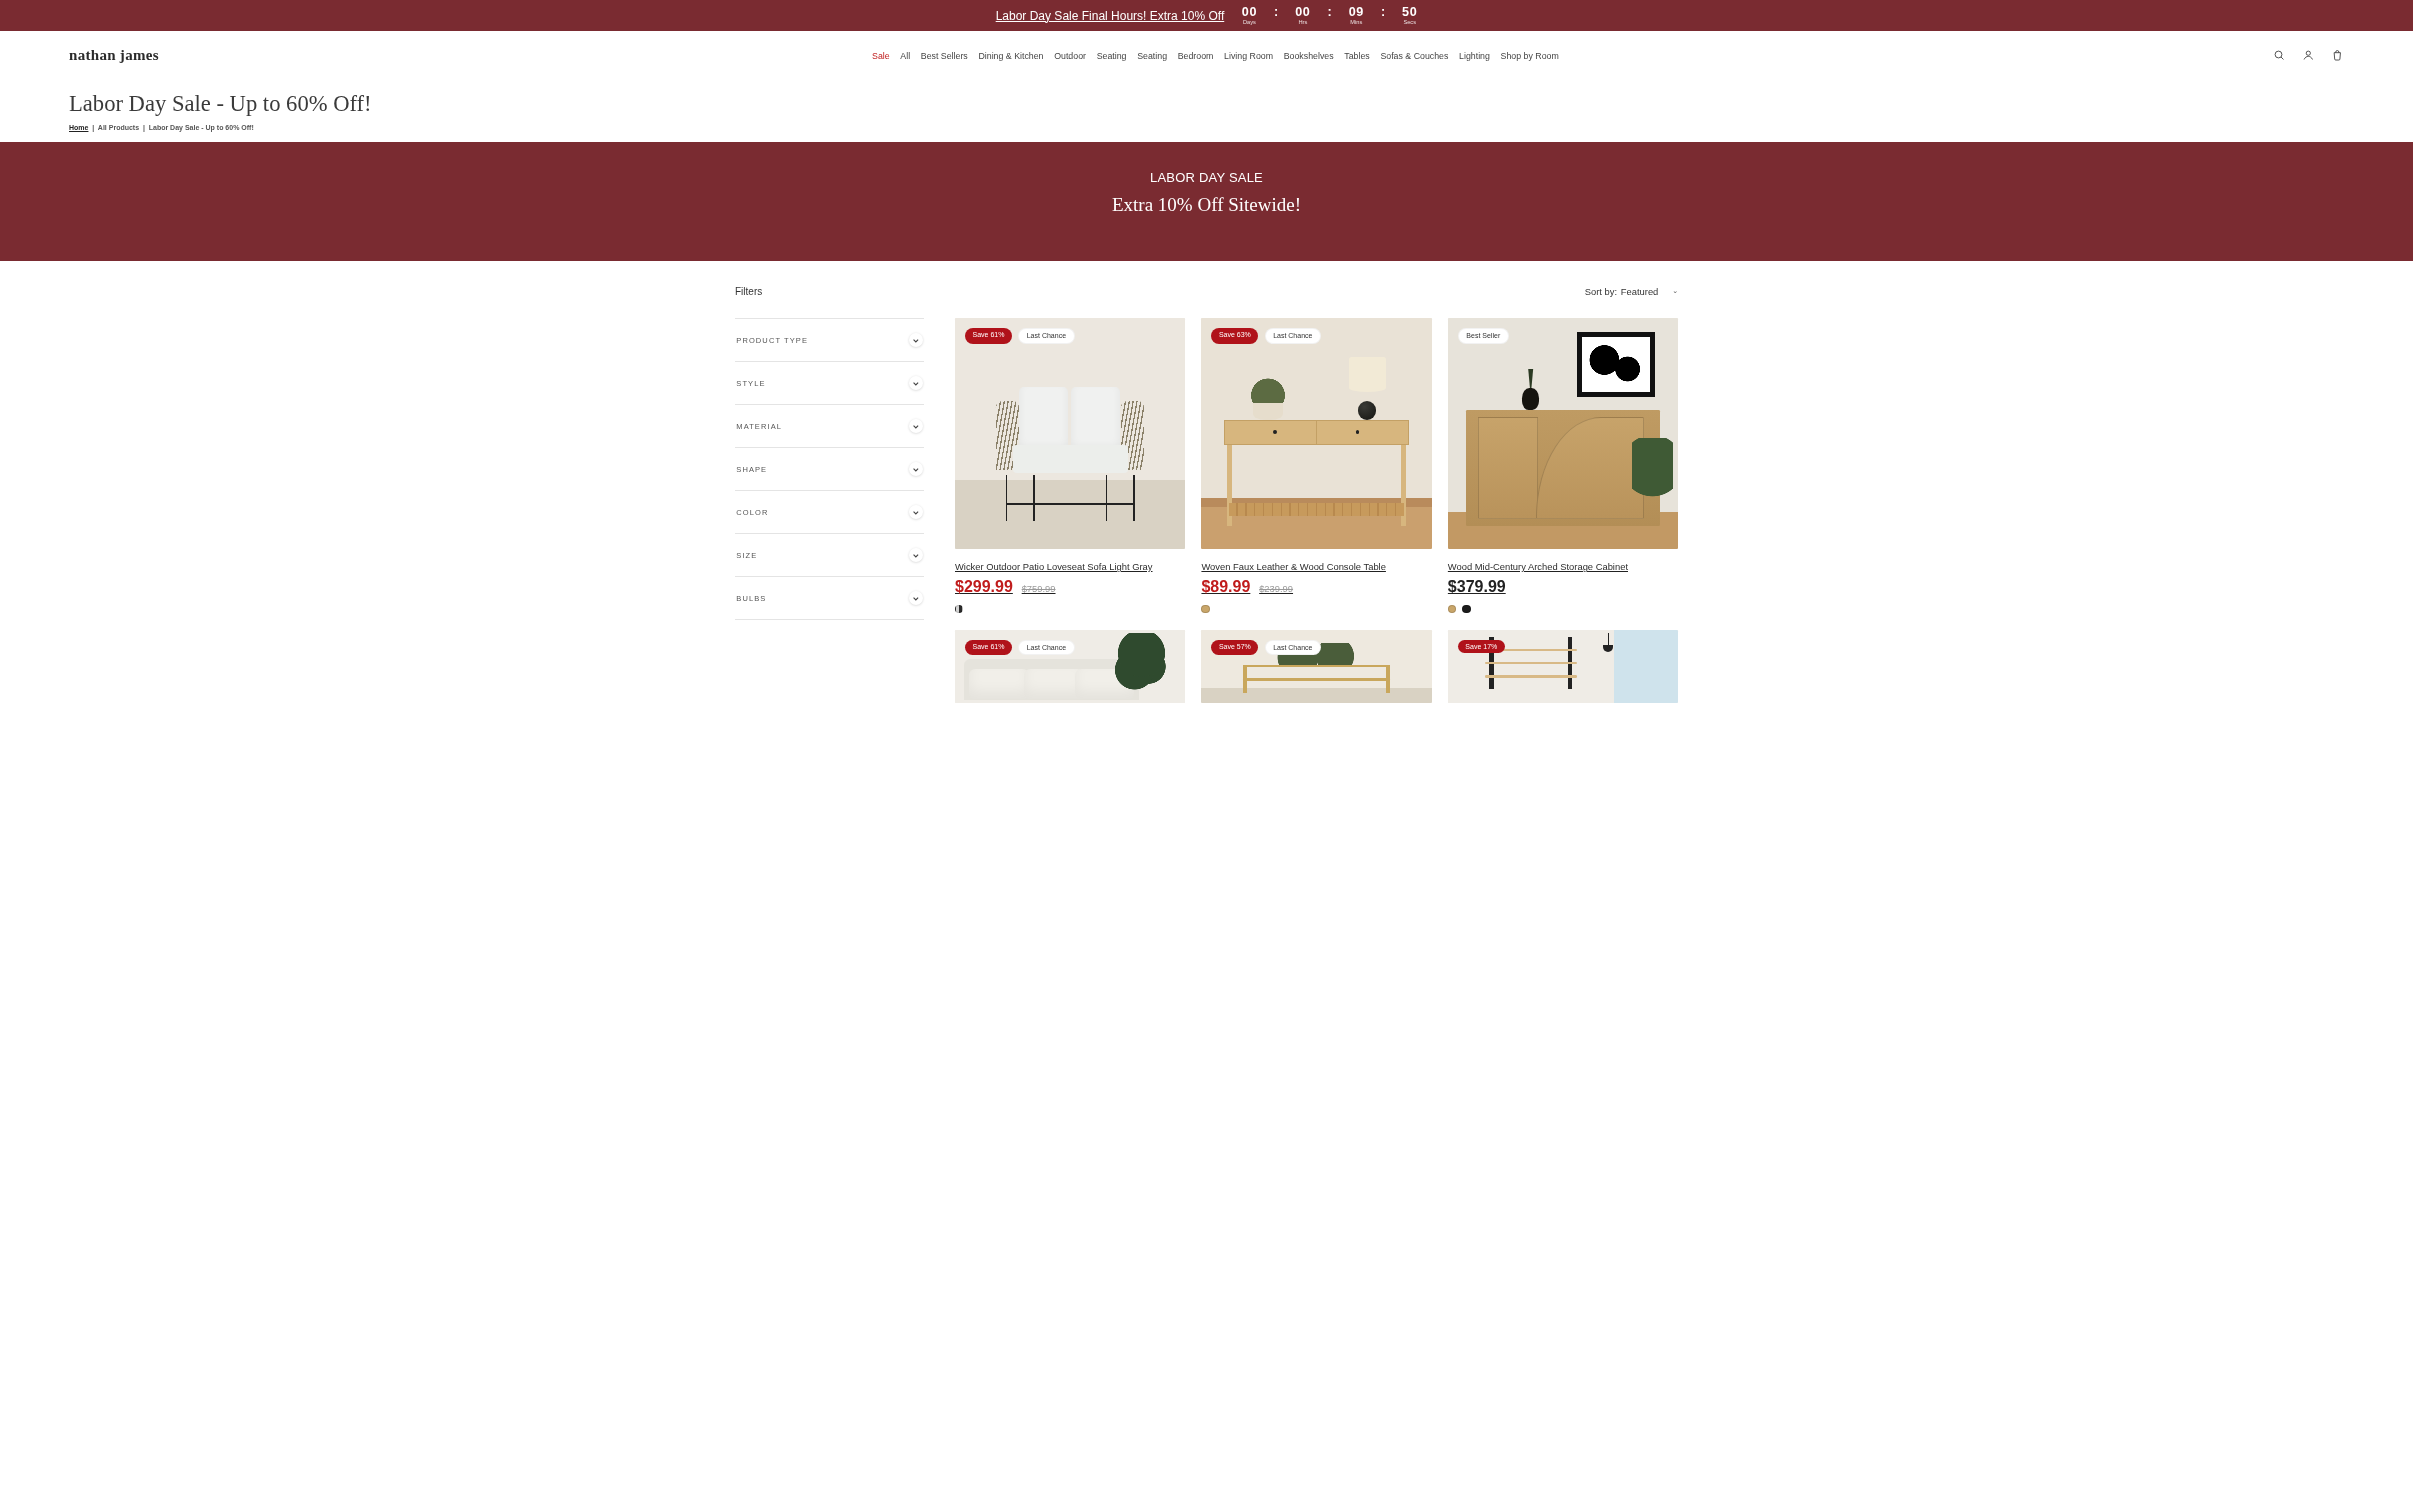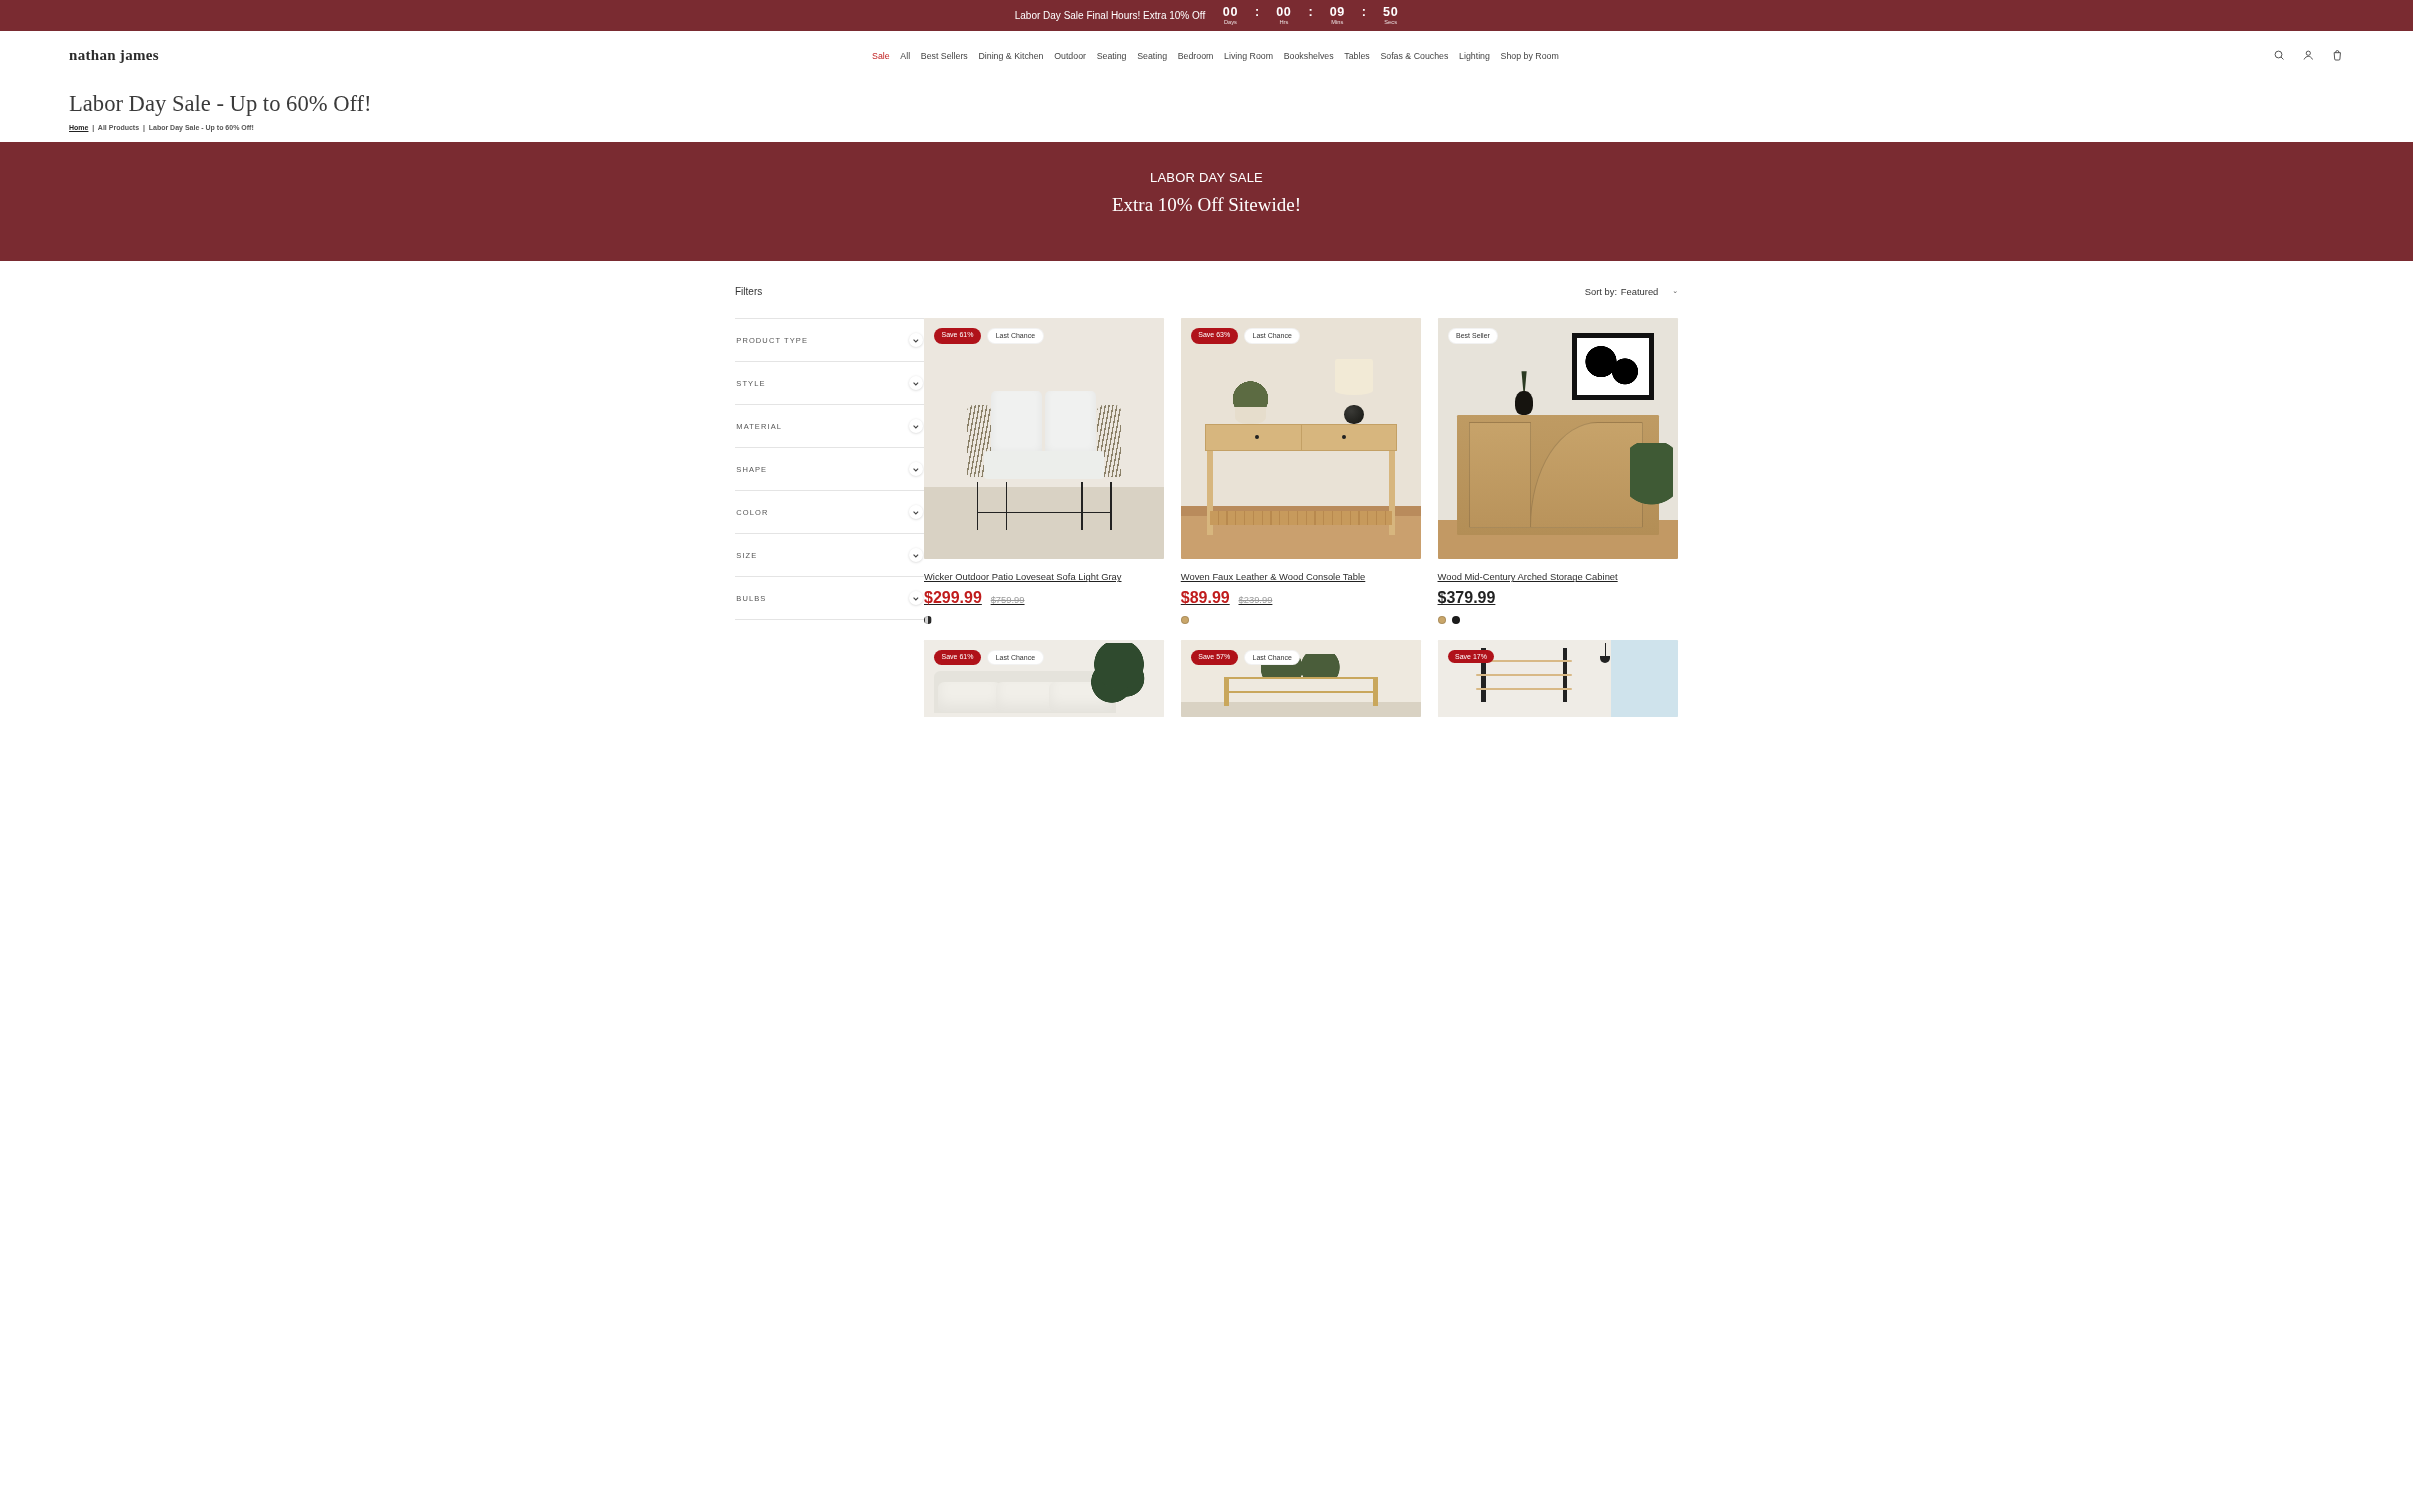--- a/index.html
+++ b/index.html
@@ -1,20 +1,20 @@
 <!DOCTYPE html>
 <html style="font-size:10px"><head>
 <meta charset="utf-8">
 <style>
   * { margin: 0; padding: 0; box-sizing: border-box; }
   body { font-family: -apple-system, BlinkMacSystemFont, "Segoe UI", Helvetica, Arial, sans-serif; background: #fff; color: #222; font-size: 8.8px; }
 
   
   .announcement { background: #7a2b31; color: #fff; display: flex; align-items: center; justify-content: center; gap: 17.6px; height: 31px; }
-  .announcement .promo-text { font-size: 10px; font-weight: 400; }
+  .announcement .promo-text { font-size: 12px; font-weight: 400; text-decoration: underline; }
   .countdown { display: flex; align-items: flex-start; gap: 17px; }
   .cd-seg { display: flex; flex-direction: column; align-items: center; }
   .cd-val { font-size: 12.6px; font-weight: 600; line-height: 1; letter-spacing: 0.6px; }
   .cd-lbl { font-size: 5.7px; opacity: .85; margin-top: 1.3px; }
   .cd-colon { font-size: 12.6px; font-weight: 600; line-height: 1; }
 
   
   .site-header { display: flex; align-items: center; justify-content: space-between; padding: 0 69px; height: 49px; border-bottom: 0px solid #eee; }
   .logo { font-family: Georgia, "Times New Roman", serif; font-size: 15px; font-weight: 600; color: #2b2b2b; letter-spacing: 0.3px; }
   .main-nav { display: flex; gap: 10.7px; }
@@ -37,21 +37,21 @@
   .hero h2 { font-family: Georgia, "Times New Roman", serif; font-size: 19px; font-weight: 500; margin-bottom: 11.3px; }
   .hero .sub { font-size: 8.8px; }
 
   
   .content-wrap { max-width: 1081px; margin: 0 auto; padding: 25px 69px 50px; }
   .toolbar { display: flex; justify-content: space-between; align-items: center; margin-bottom: 21.4px; }
   .toolbar .filters-label { font-size: 10px; color: #333; }
   .sort-wrap { display: flex; align-items: center; gap: 3.8px; font-size: 9.4px; color: #333; cursor: pointer; }
   .sort-wrap .caret { font-size: 7px; color: #555; margin-left: 10px; }
 
-  .cols { display: flex; }
+  .cols { display: flex; gap: 31px; }
   .sidebar { width: 189px; flex-shrink: 0; }
   .facet { border-bottom: 0.6px solid #e4e4e4; }
   .facet:first-child { border-top: 0.6px solid #e4e4e4; }
   .facet-header { display: flex; justify-content: space-between; align-items: center; padding: 14px 1.3px; cursor: pointer; }
   .facet-header .label { font-size: 7.5px; letter-spacing: 1.1px; color: #555; font-weight: 500; }
   .chev-wrap { width: 14px; height: 14px; border-radius: 50%; background: #fff; box-shadow: 0 0.6px 2.5px rgba(0,0,0,.18); display: flex; align-items: center; justify-content: center; }
   .chev-wrap svg { width: 5.7px; height: 5.7px; stroke: #444; stroke-width: 2; fill: none; }
 
   .grid { display: grid; grid-template-columns: repeat(3, 1fr); gap: 16.3px 16.3px; flex: 1; }
 

